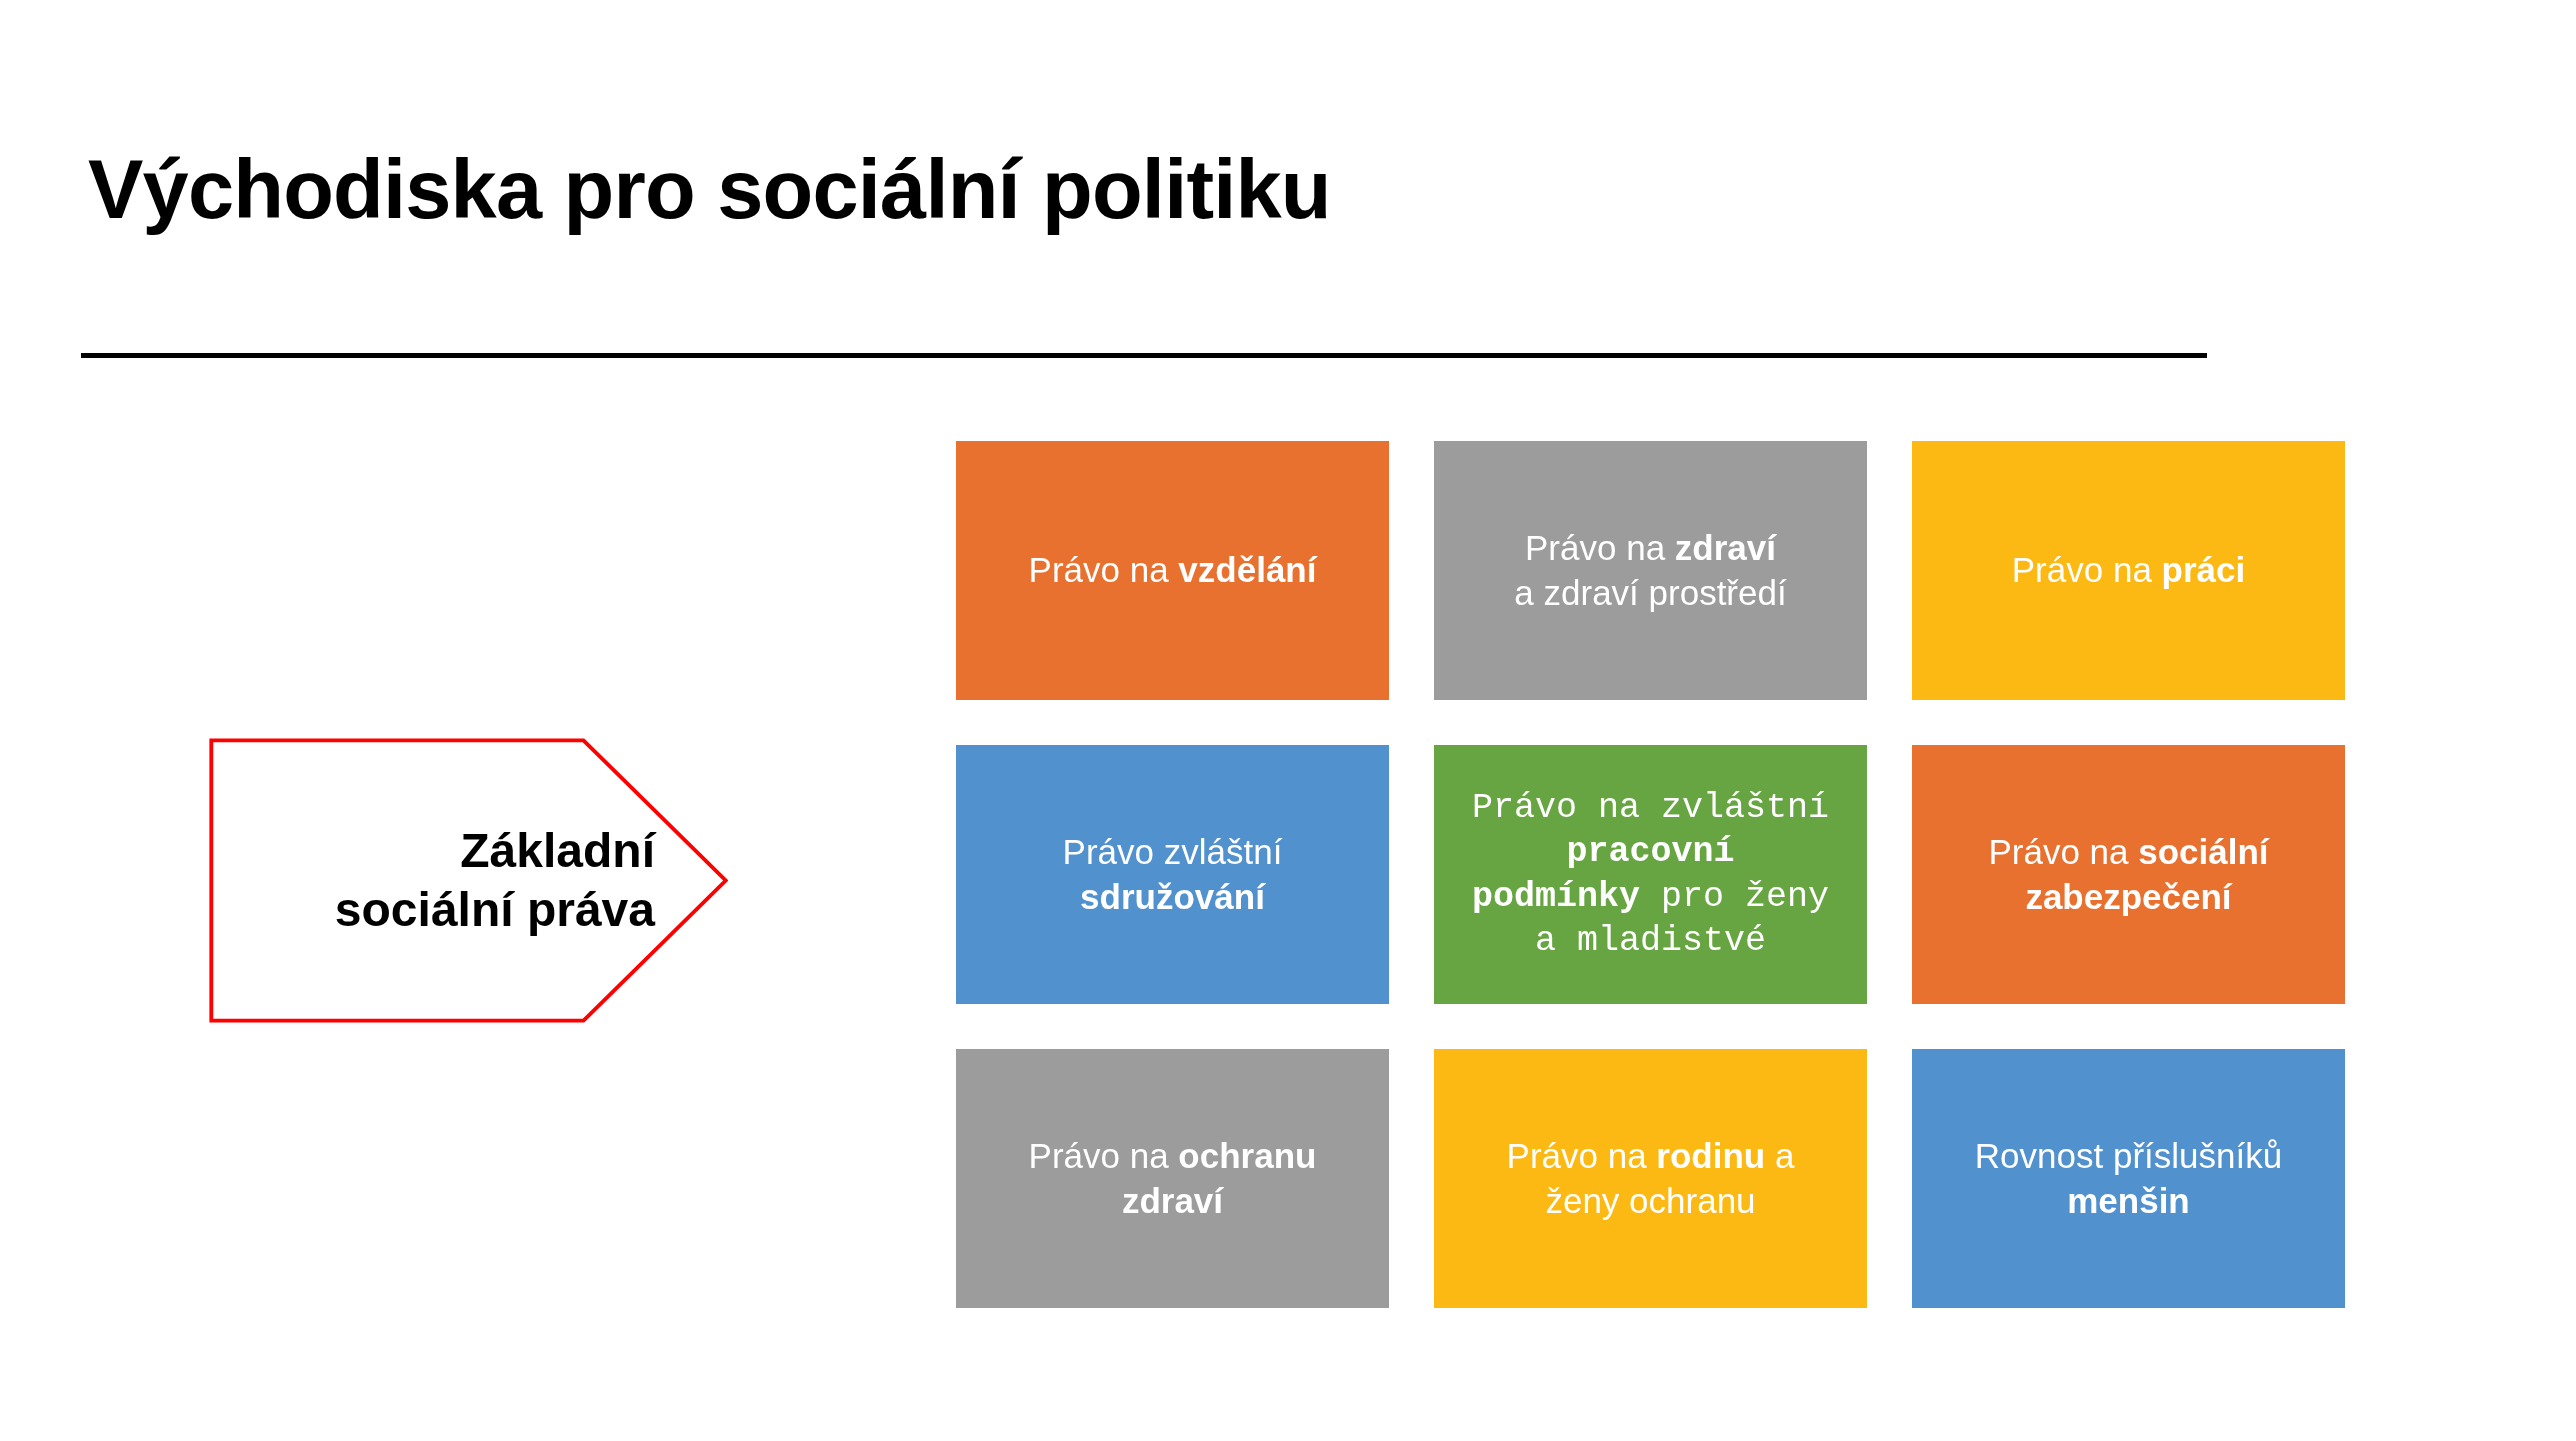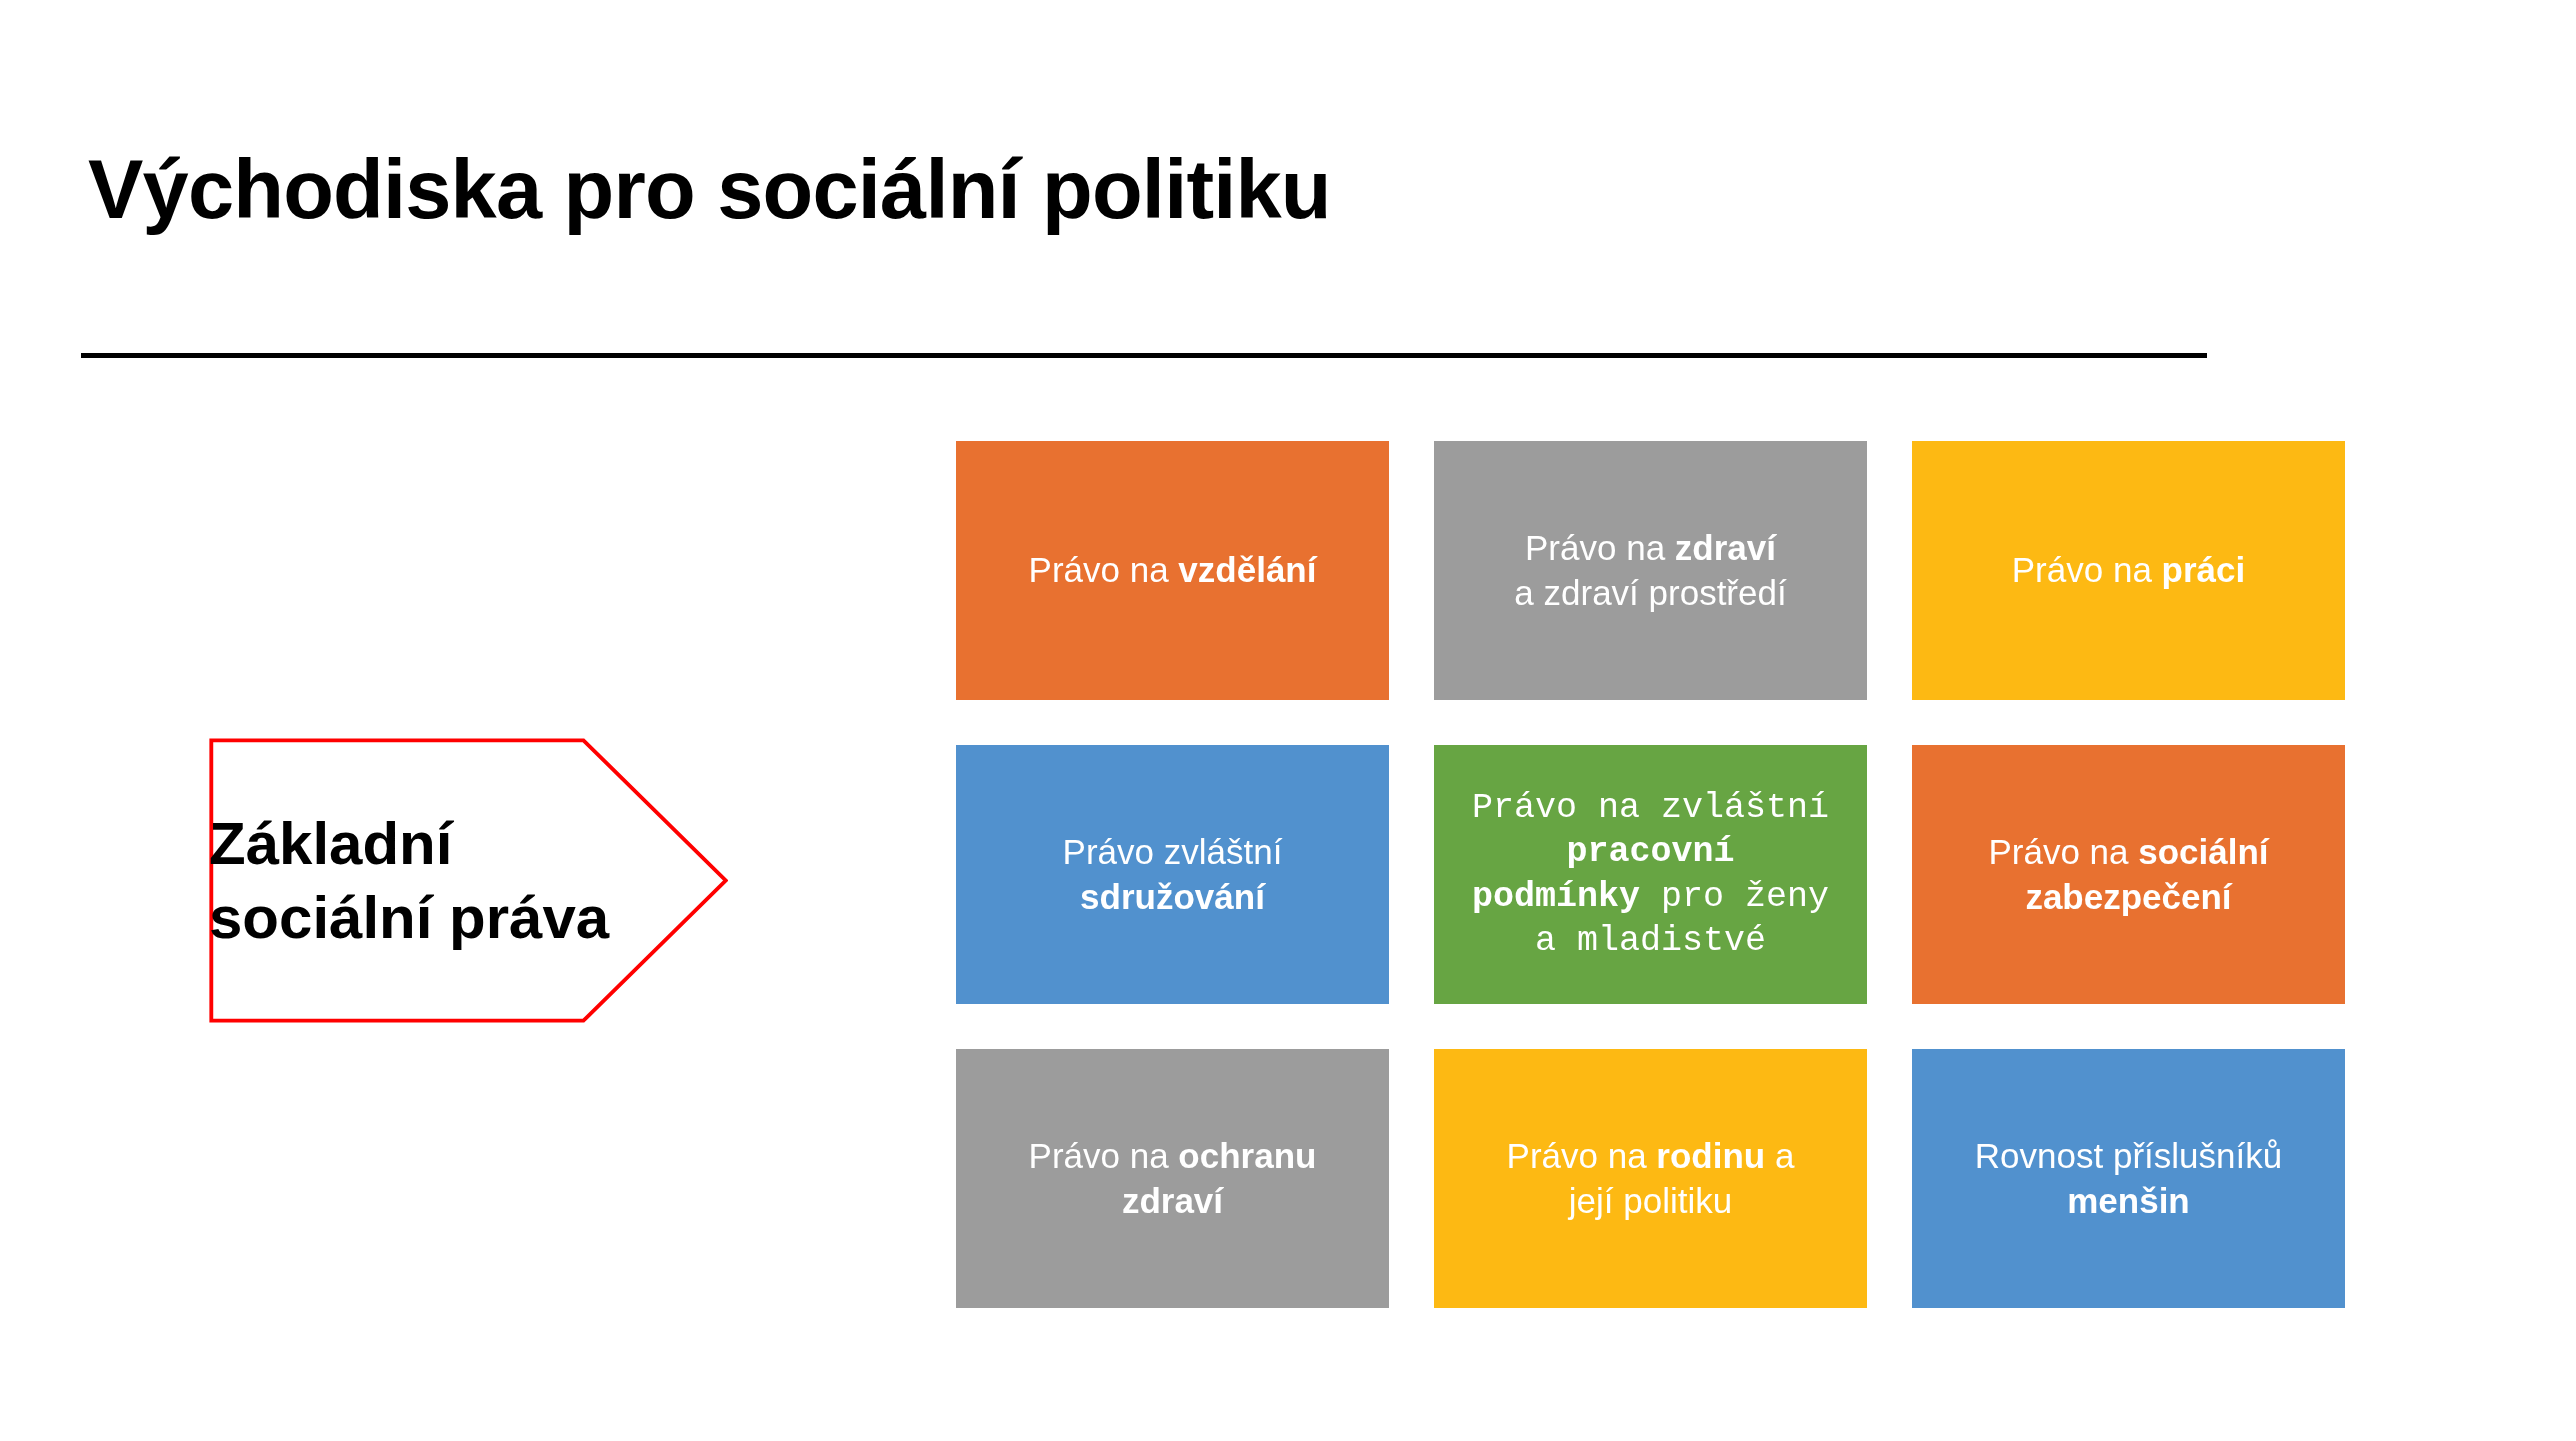--- a/index.html
+++ b/index.html
@@ -48,23 +48,23 @@
   }
   #callout svg { display: block; width: 100%; height: 100%; }
   #callout-label {
     position: absolute;
     left: 0;
     top: 0;
     width: 446px;
     height: 285px;
     display: flex;
     flex-direction: column;
-    align-items: flex-start;
+    align-items: flex-end;
     justify-content: center;
-    font-size: 60px;
+    font-size: 48px;
     font-weight: bold;
     color: #000000;
     line-height: 1.22;
     text-align: center;
   }
 
   
   #tiles {
     position: absolute;
     left: 956px;
@@ -149,21 +149,21 @@
       </div>
       <div class="tile" style="background: rgb(156, 156, 156);">
         <div>
           <span class="t"><span>Právo na </span><b>ochranu</b></span>
           <span class="t"><b>zdraví</b></span>
         </div>
       </div>
       <div class="tile" style="background: rgb(253, 185, 19);">
         <div>
           <span class="t"><span>Právo na </span><b>rodinu</b><span> a</span></span>
-          <span class="t"><span>její politiku</span></span>
+          <span class="t"><span>ženy ochranu</span></span>
         </div>
       </div>
       <div class="tile" style="background: rgb(81, 145, 206);">
         <div>
           <span class="t"><span>Rovnost příslušníků</span></span>
           <span class="t"><b>menšin</b></span>
         </div>
       </div>
     </div>
 

